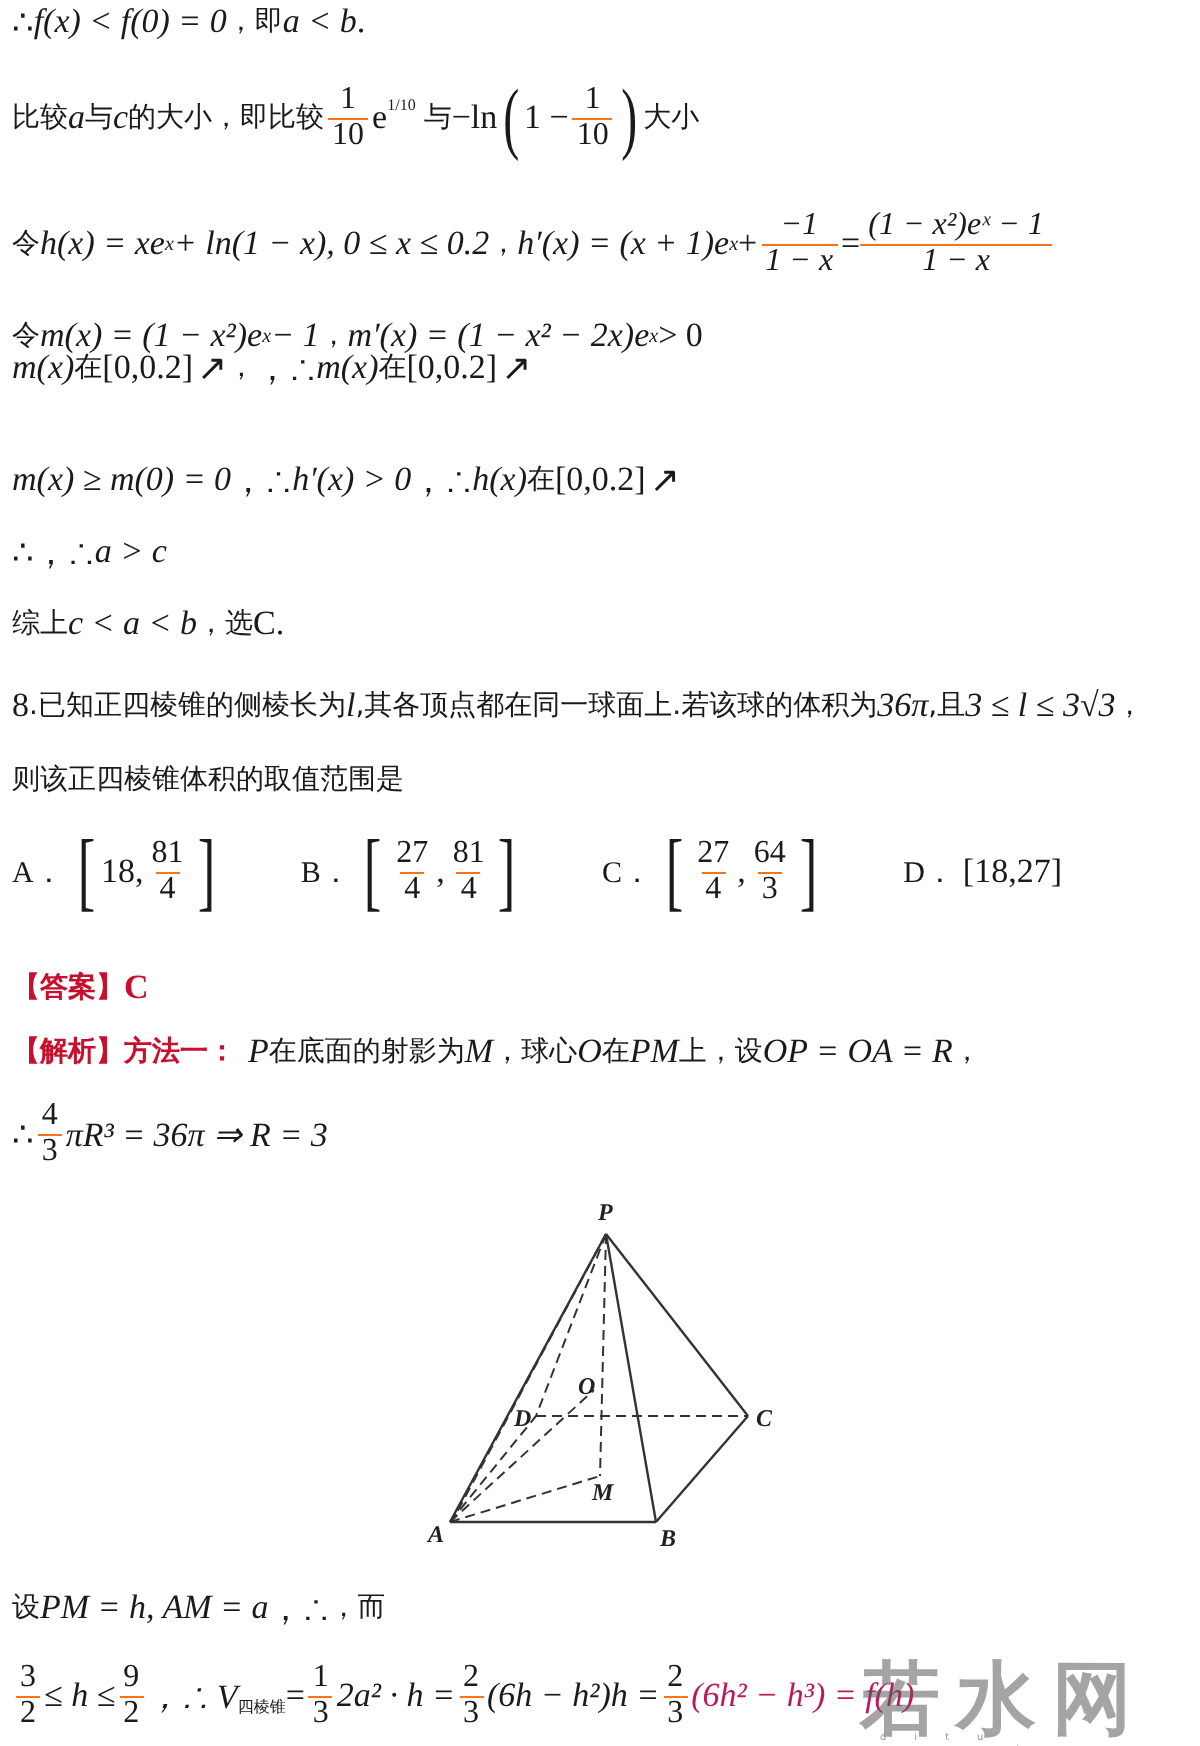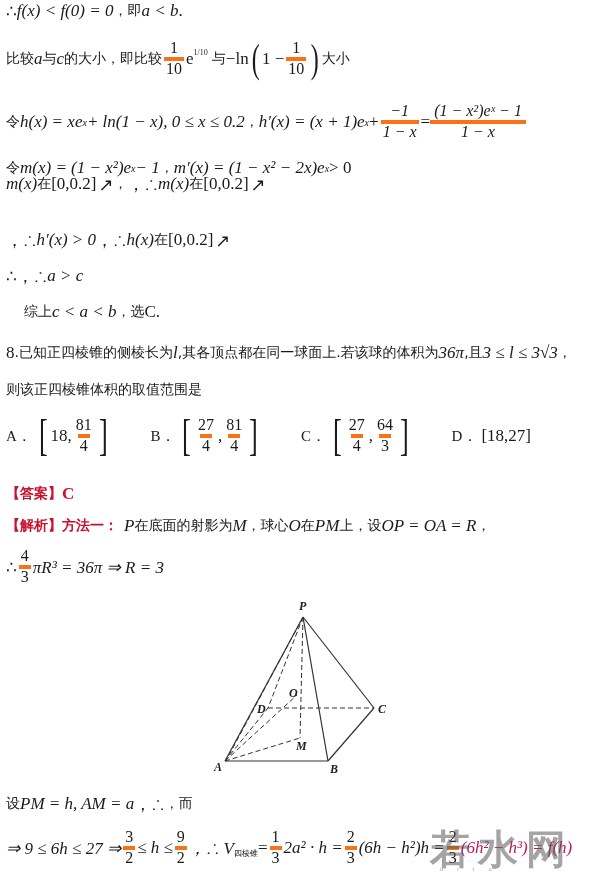--- a/index.html
+++ b/index.html
@@ -6,21 +6,21 @@
     body {
       width: 600px; height: 873px; position: relative; overflow: hidden;
       font-family: "DejaVu Sans", sans-serif; color: #1a1a1a; font-size: 15px;
     }
     .line { position: absolute; left: 6px; white-space: nowrap; display: flex; align-items: center; }
     .m { font-family: "Liberation Serif", serif; font-size: 17px; }
     .i { font-style: italic; }
     .cn { font-family: "DejaVu Sans", sans-serif; font-size: 14px; }
     .frac { display: inline-flex; flex-direction: column; align-items: center; vertical-align: middle; margin: 0 2px; font-family: "Liberation Serif", serif; font-size: 16px; line-height: 1.05; }
     .frac .num { padding: 0 2px; }
-    .frac .den { border-top: 4px solid #f97316; padding: 0 2px; }
+    .frac .den { border-top: 1px solid #f97316; padding: 0 2px; }
     .sup { font-size: 10px; vertical-align: super; }
     .sub { font-size: 9px; vertical-align: sub; }
     .big-paren { font-family: "Liberation Serif", serif; font-size: 40px; font-weight: 200; line-height: 1; transform: scaleX(0.6); display: inline-block; }
     .big-bracket { font-family: "Liberation Serif", serif; font-size: 44px; font-weight: 200; line-height: 1; transform: scaleX(0.6); display: inline-block; }
     .red { color: #c8102e; font-weight: bold; }
     .arrow { font-size: 18px; margin-left: 2px; }
     .opt { display: inline-flex; align-items: center; margin-right: 40px; }
     .opt-letter { font-family: "Liberation Serif", serif; font-size: 15px; margin-right: 4px; }
     .diagram { position: absolute; left: 200px; top: 595px; width: 200px; height: 180px; }
     .watermark { position: absolute; left: 430px; top: 822px; font-family: "DejaVu Sans", sans-serif; font-size: 40px; color: rgba(90,90,90,0.55); letter-spacing: 8px; font-weight: bold; }
@@ -99,36 +99,37 @@
   <span class="arrow">↗</span>
   <span class="cn"> ，</span>
   <span class="m"> ，∴ </span>
   <span class="m i">m(x)</span>
   <span class="cn">在</span>
   <span class="m">[0,0.2]</span>
   <span class="arrow">↗</span>
 </div>
 
 <div class="line" style="top:228px;height:24px;">
+  <span class="m i">m(x) ≥ m(0) = 0</span>
   <span class="m"> ，∴ </span>
   <span class="m i">h′(x) &gt; 0</span>
   <span class="m"> ，∴ </span>
   <span class="m i">h(x)</span>
   <span class="cn">在</span>
   <span class="m">[0,0.2]</span>
   <span class="arrow">↗</span>
 </div>
 
 <div class="line" style="top:264px;height:24px;">
   <span class="m">∴ </span>
   <span class="m"> ，∴ </span>
   <span class="m i">a &gt; c</span>
 </div>
 
-<div class="line" style="top:300px;height:24px;margin-left:18px;">
+<div class="line" style="top:300px;height:24px;">
   <span class="cn">综上</span>
   <span class="m i">c &lt; a &lt; b</span>
   <span class="cn"> ，选</span>
   <span class="m">C.</span>
 </div>
 
 <div class="line" style="top:340px;height:26px;">
   <span class="m">8</span>
   <span class="cn">.已知正四棱锥的侧棱长为</span>
   <span class="m i">l</span>
@@ -244,21 +245,20 @@
   </g>
 </svg>
 
 <div class="line" style="top:792px;height:24px;">
   <span class="cn">设</span>
   <span class="m i">PM = h, AM = a</span>
   <span class="m"> ，∴ </span>
   <span class="cn"> ，而</span>
 </div>
 <div class="line" style="top:826px;height:44px;">
-  <span class="m i">⇒ 9 ≤ 6h ≤ 27 ⇒ </span>
   <span class="frac">
       <span class="num">3</span>
       <span class="den">2</span>
     </span>
   <span class="m i"> ≤ h ≤ </span>
   <span class="frac">
       <span class="num">9</span>
       <span class="den">2</span>
     </span>
   <span class="m i"> ，∴ V</span>

